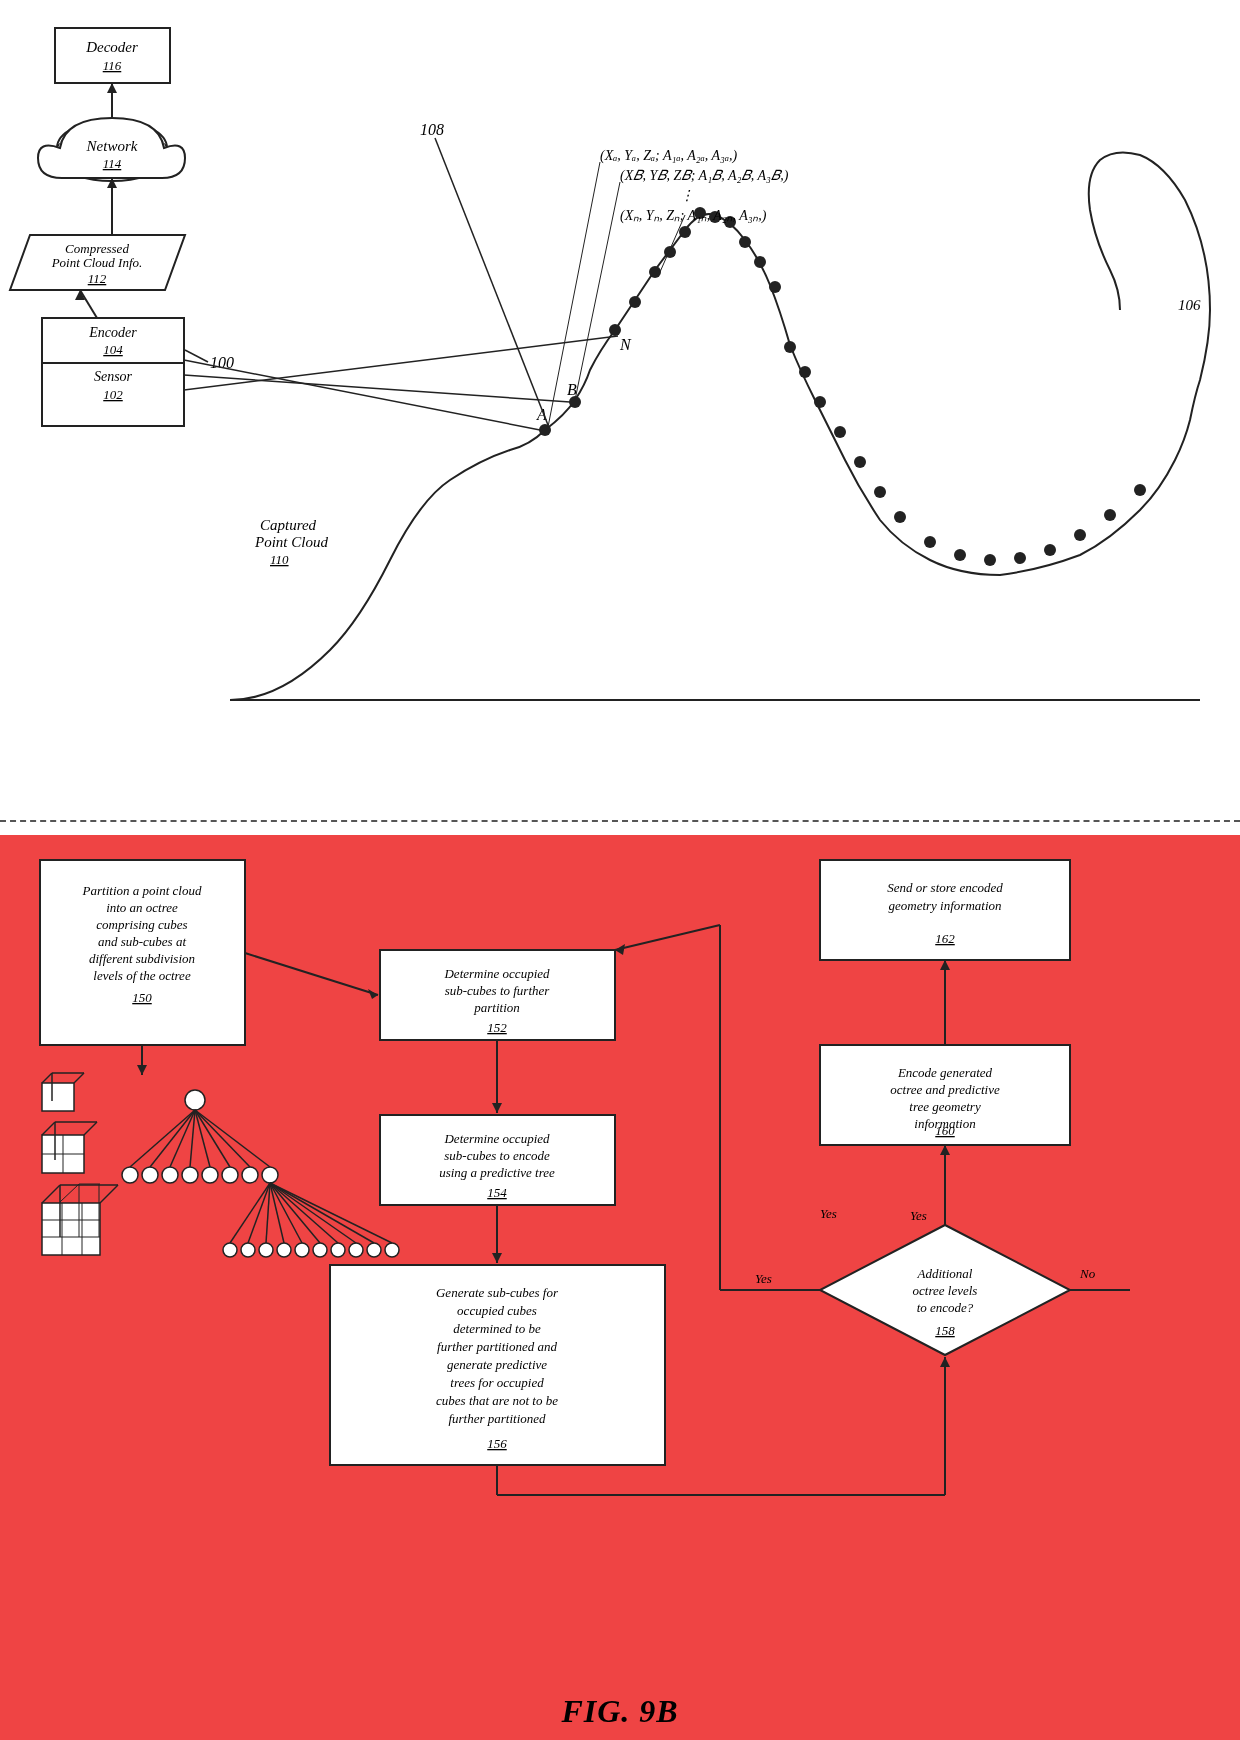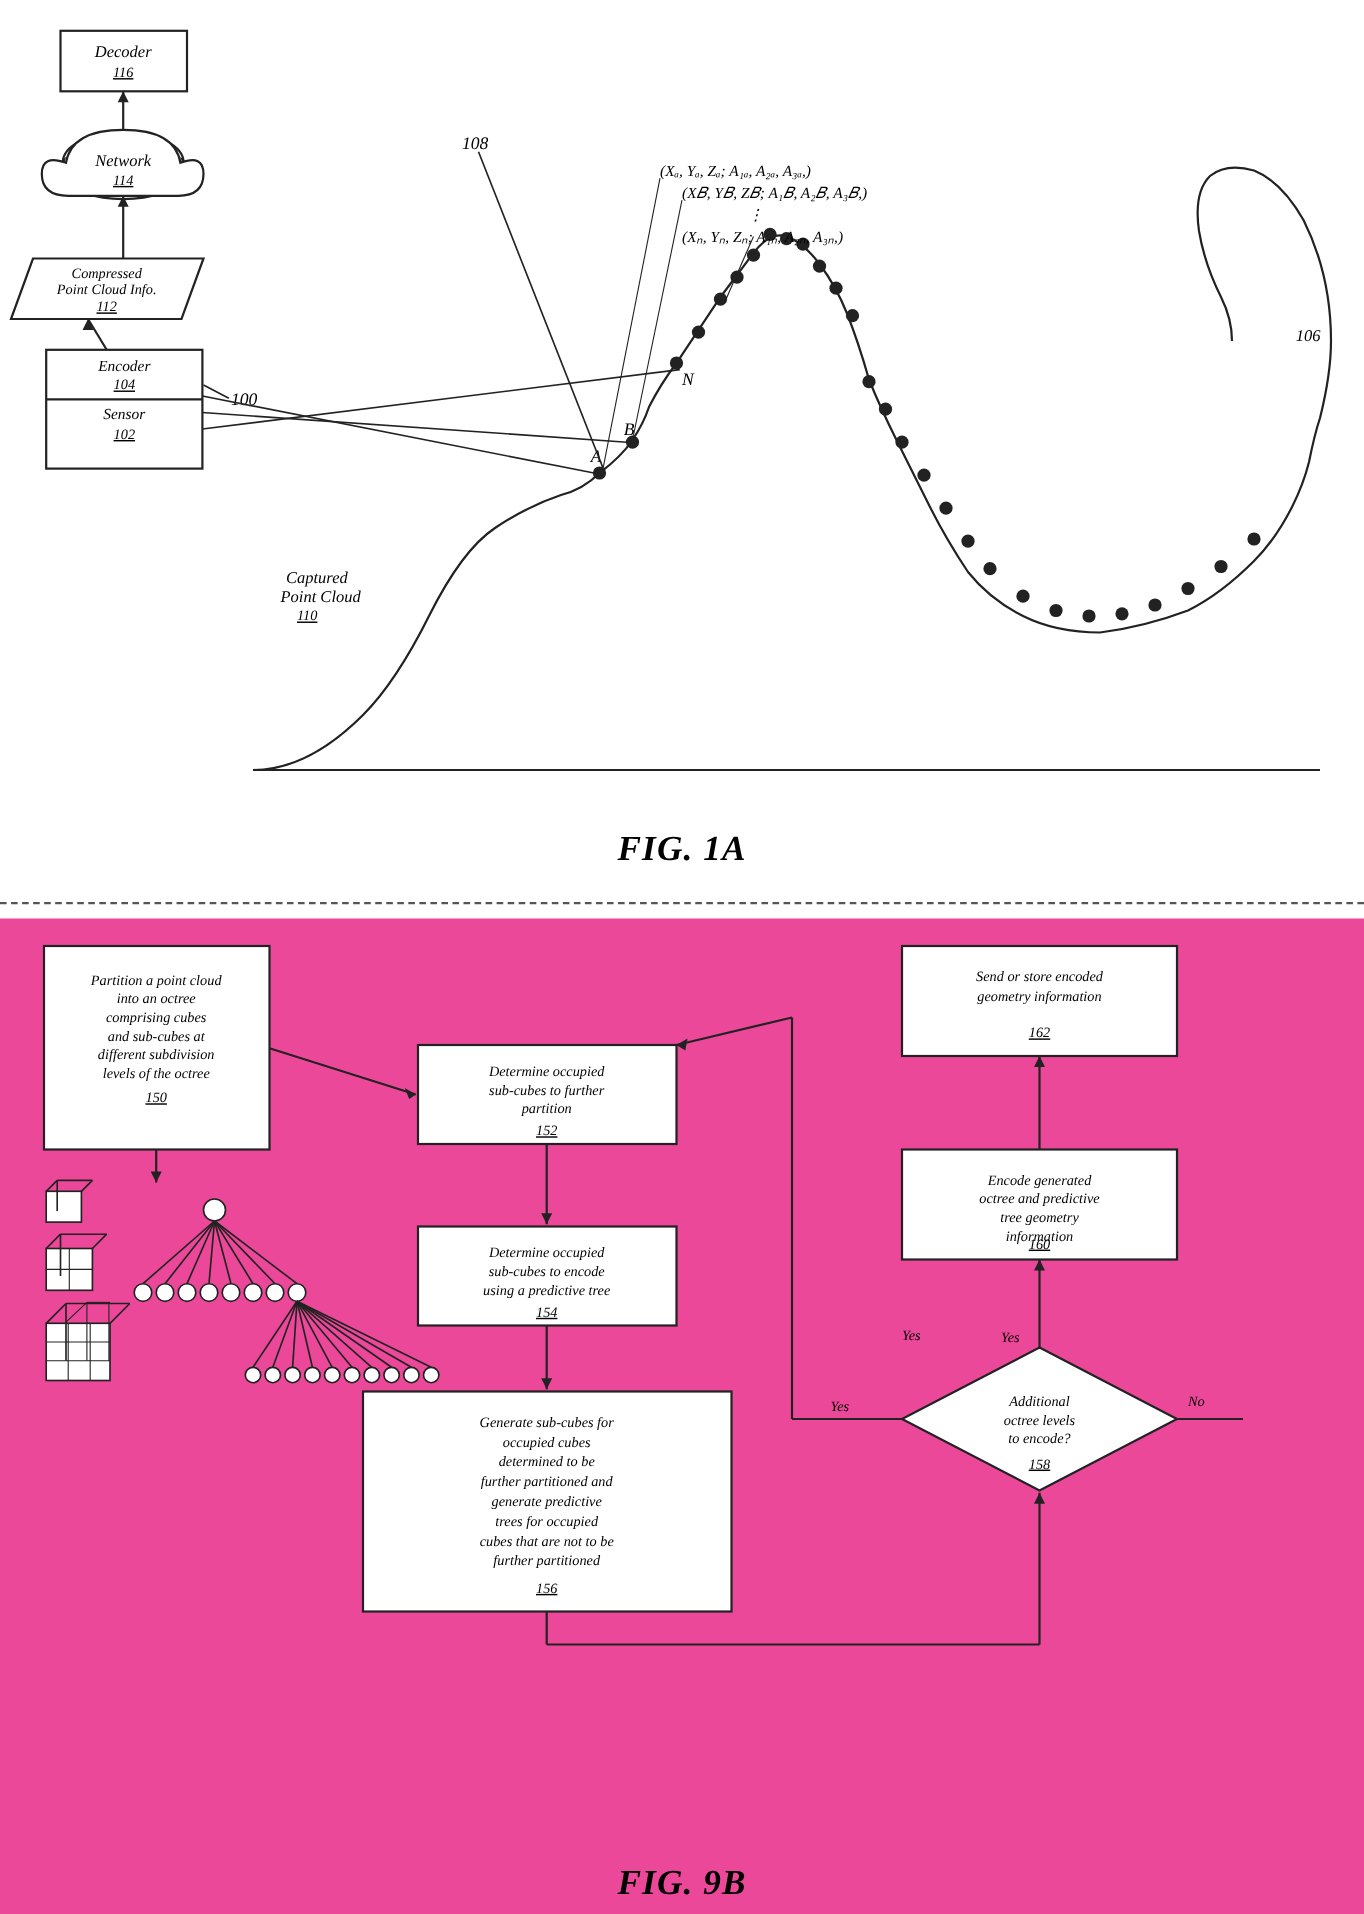--- a/index.html
+++ b/index.html
@@ -31,21 +31,21 @@
       border-top: 2px dashed #555;
     }
 
     
     .fig1b-section {
       position: absolute;
       top: 835px;
       left: 0;
       width: 1240px;
       height: 905px;
-      background: #ec4899;
+      background: #ef4444;
     }
 
     .fig1a-caption {
       position: absolute;
       bottom: 30px;
       left: 0; right: 0;
       text-align: center;
       font-size: 32px;
       font-style: italic;
       font-weight: bold;
@@ -171,21 +171,20 @@
     <text x="600" y="160" font-family="Times New Roman" font-size="14" font-style="italic">(Xₐ, Yₐ, Zₐ; A₁ₐ, A₂ₐ, A₃ₐ,)</text>
     <text x="620" y="180" font-family="Times New Roman" font-size="14" font-style="italic">(X𝐵, Y𝐵, Z𝐵; A₁𝐵, A₂𝐵, A₃𝐵,)</text>
     <text x="680" y="200" font-family="Times New Roman" font-size="14" font-style="italic">⋮</text>
     <text x="620" y="220" font-family="Times New Roman" font-size="14" font-style="italic">(Xₙ, Yₙ, Zₙ; A₁ₙ, A₂ₙ, A₃ₙ,)</text>
 
     <line x1="600" y1="162" x2="548" y2="427" stroke="#222" stroke-width="1"></line>
     <line x1="620" y1="182" x2="575" y2="400" stroke="#222" stroke-width="1"></line>
     <line x1="685" y1="215" x2="660" y2="272" stroke="#222" stroke-width="1"></line>
   </svg>
 
-  <div class="fig1a-caption">FIG. 1A</div>
 </div>
 
 <div class="divider"></div>
 
 <div class="fig1b-section">
 
   <svg class="arrow-svg" style="left:0;top:0;width:1240px;height:905px;" viewBox="0 0 1240 905">
 
     <rect x="40" y="25" width="205" height="185" fill="white" stroke="#222" stroke-width="2"></rect>
     <text x="142" y="60" text-anchor="middle" font-family="Times New Roman" font-size="13" font-style="italic">Partition a point cloud</text>

